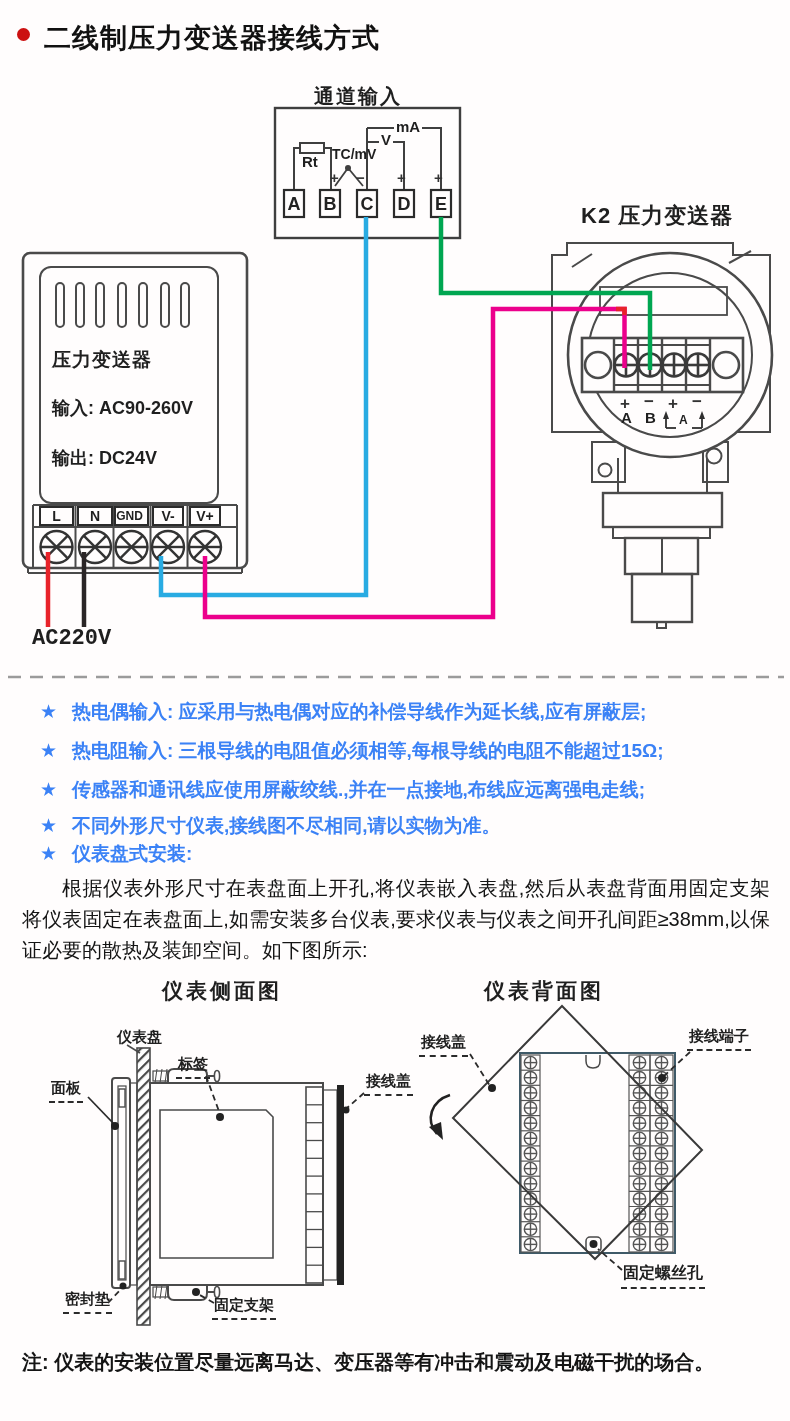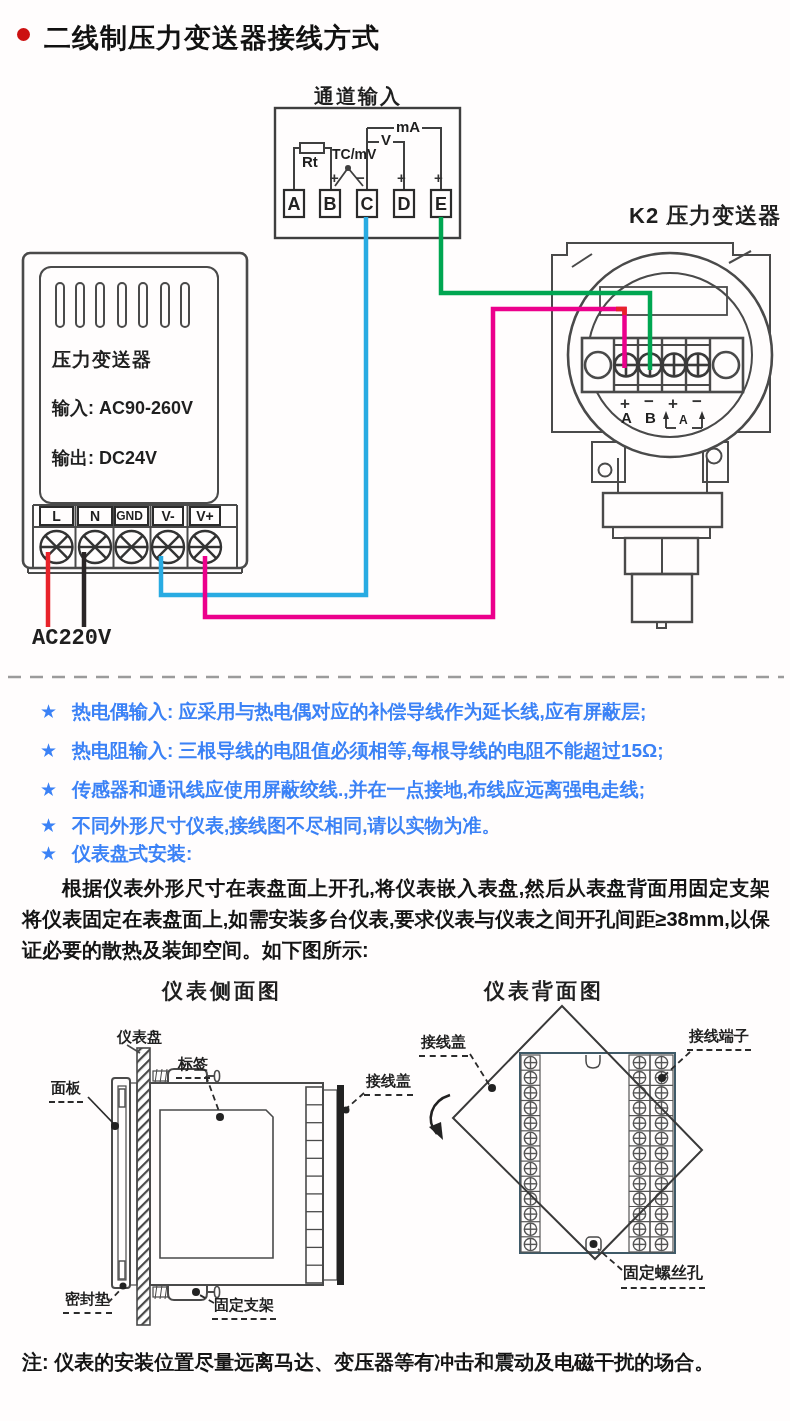--- a/index.html
+++ b/index.html
@@ -329,21 +329,21 @@
   <div class="abs txt sign" style="left:330px;top:169px;font-size:15px;">+</div>
   <div class="abs txt sign" style="left:356px;top:169px;font-size:15px;">−</div>
   <div class="abs txt sign" style="left:397px;top:169px;font-size:15px;">+</div>
   <div class="abs txt sign" style="left:434px;top:169px;font-size:15px;">+</div>
   <div class="abs txt term-letter" style="left:284px;top:194px;">A</div>
   <div class="abs txt term-letter" style="left:320px;top:194px;">B</div>
   <div class="abs txt term-letter" style="left:357px;top:194px;">C</div>
   <div class="abs txt term-letter" style="left:394px;top:194px;">D</div>
   <div class="abs txt term-letter" style="left:431px;top:194px;">E</div>
 
-  <div class="abs txt b" style="left:581px;top:201px;font-size:22px;letter-spacing:1px;margin-left:48px;">K2 压力变送器</div>
+  <div class="abs txt b" style="left:581px;top:201px;font-size:22px;letter-spacing:1px;">K2 压力变送器</div>
   <div class="abs txt sign" style="left:620px;top:394px;">+</div>
   <div class="abs txt sign" style="left:644px;top:392px;">−</div>
   <div class="abs txt sign" style="left:668px;top:394px;">+</div>
   <div class="abs txt sign" style="left:692px;top:392px;">−</div>
   <div class="abs txt b" style="left:621px;top:409px;font-size:15px;">A</div>
   <div class="abs txt b" style="left:645px;top:409px;font-size:15px;">B</div>
   <div class="abs txt b" style="left:679px;top:413px;font-size:12px;">A</div>
 
   <div class="abs txt b" style="left:52px;top:347px;font-size:19px;letter-spacing:1px;">压力变送器</div>
   <div class="abs txt b" style="left:52px;top:396px;font-size:18px;">输入: AC90-260V</div>
@@ -359,21 +359,21 @@
     <span class="star">★</span><span>热电偶输入: 应采用与热电偶对应的补偿导线作为延长线,应有屏蔽层;</span></div>
   <div class="star-item txt" style="top:738px;">
     <span class="star">★</span><span>热电阻输入: 三根导线的电阻值必须相等,每根导线的电阻不能超过15Ω;</span></div>
   <div class="star-item txt" style="top:777px;">
     <span class="star">★</span><span>传感器和通讯线应使用屏蔽绞线.,并在一点接地,布线应远离强电走线;</span></div>
   <div class="star-item txt" style="top:813px;">
     <span class="star">★</span><span>不同外形尺寸仪表,接线图不尽相同,请以实物为准。</span></div>
   <div class="star-item txt" style="top:841px;">
     <span class="star">★</span><span>仪表盘式安装:</span></div>
 
-  <div class="abs txt" style="left:22px;top:873px;width:748px;font-size:20px;font-weight:700;line-height:31px;
+  <div class="abs txt" style="left:22px;top:873px;width:748px;font-size:20px;font-weight:400;line-height:31px;
               text-indent:2em;white-space:normal;text-align:justify;color:#141414;">根据仪表外形尺寸在表盘面上开孔,将仪表嵌入表盘,然后从表盘背面用固定支架将仪表固定在表盘面上,如需安装多台仪表,要求仪表与仪表之间开孔间距≥38mm,以保证必要的散热及装卸空间。如下图所示:</div>
 
   <div class="abs txt serif-title" style="left:162px;top:977px;">仪表侧面图</div>
   <div class="abs txt serif-title" style="left:484px;top:977px;">仪表背面图</div>
 
   <div class="abs txt plain-callout" style="left:117px;top:1028px;">仪表盘</div>
   <div class="abs txt callout" style="left:49px;top:1079px;">面板</div>
   <div class="abs txt callout" style="left:176px;top:1055px;">标签</div>
   <div class="abs txt callout" style="left:364px;top:1072px;">接线盖</div>
   <div class="abs txt callout" style="left:63px;top:1290px;">密封垫</div>

